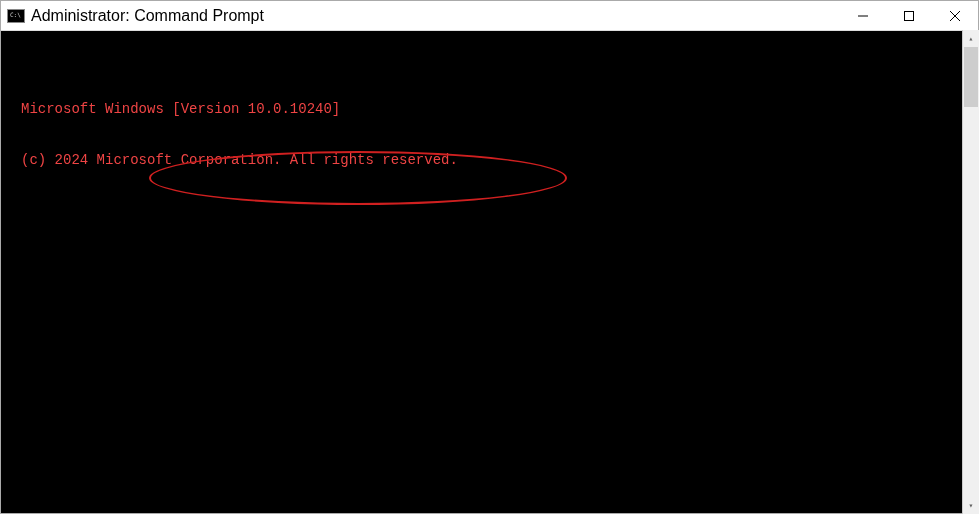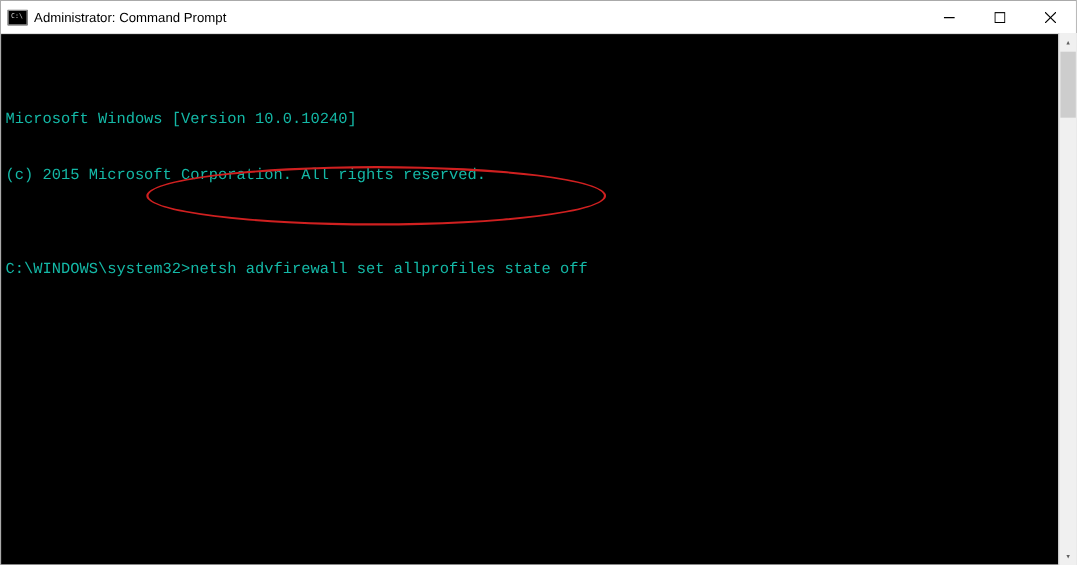--- a/index.html
+++ b/index.html
@@ -42,21 +42,21 @@
       padding: 2px;
     }
     .titlebar-icon-inner {
       color: #ccc;
       font-size: 6px;
       line-height: 5px;
       font-family: Consolas, monospace;
     }
     .titlebar-title {
       font-family: "Segoe UI", Tahoma, sans-serif;
-      font-size: 12px;
+      font-size: 16px;
       color: #000;
       flex: 1;
     }
     .titlebar-controls {
       display: flex;
       height: 100%;
     }
     .titlebar-btn {
       width: 46px;
       height: 100%;
@@ -68,22 +68,22 @@
       color: #000;
       cursor: pointer;
     }
     .titlebar-btn svg {
       width: 10px;
       height: 10px;
     }
     .terminal-area {
       flex: 1;
       background: #000;
-      color: #14b8a6;
-      padding: 2px 4px;
+      color: #ef4444;
+      padding: 2px 20px;
       font-size: 14px;
       line-height: 17px;
       font-family: Consolas, "Courier New", monospace;
       overflow-y: auto;
       position: relative;
       white-space: pre;
     }
     .terminal-line {
       white-space: pre;
     }
@@ -155,23 +155,22 @@
         <svg viewBox="0 0 10 10">
             <line x1="0" y1="0" x2="10" y2="10" stroke="#000" stroke-width="1"></line>
             <line x1="10" y1="0" x2="0" y2="10" stroke="#000" stroke-width="1"></line>
           </svg>
       </div>
     </div>
   </div>
   <div class="terminal-area">
     <div class="terminal-content">
       <div class="terminal-line">Microsoft Windows [Version 10.0.10240]</div>
-      <div class="terminal-line">(c) 2015 Microsoft Corporation. All rights reserved.</div>
+      <div class="terminal-line">(c) 2024 Microsoft Corporation. All rights reserved.</div>
       <div class="terminal-line"></div>
-      <div class="terminal-line">C:\WINDOWS\system32&gt;netsh advfirewall set allprofiles state off</div>
       <div class="terminal-line"></div>
       <div class="annotation-ellipse" style="left:128px; top:84px; width:418px; height:54px;"></div>
     </div>
   </div>
   <div class="scrollbar-custom">
     <div class="scrollbar-arrow up">▴</div>
     <div class="scrollbar-thumb"></div>
     <div class="scrollbar-arrow down">▾</div>
   </div>
 </div>

